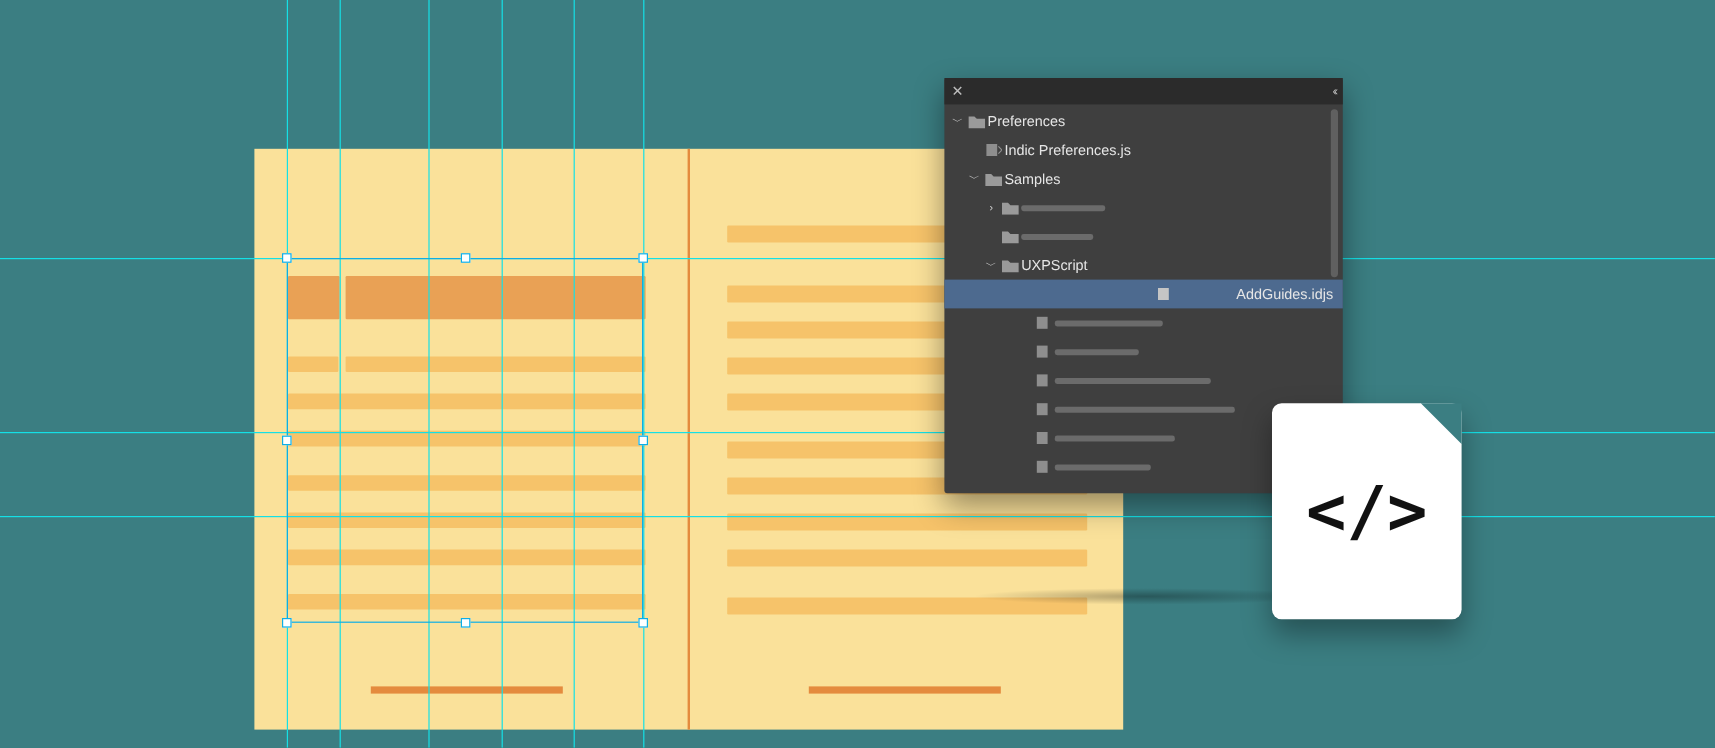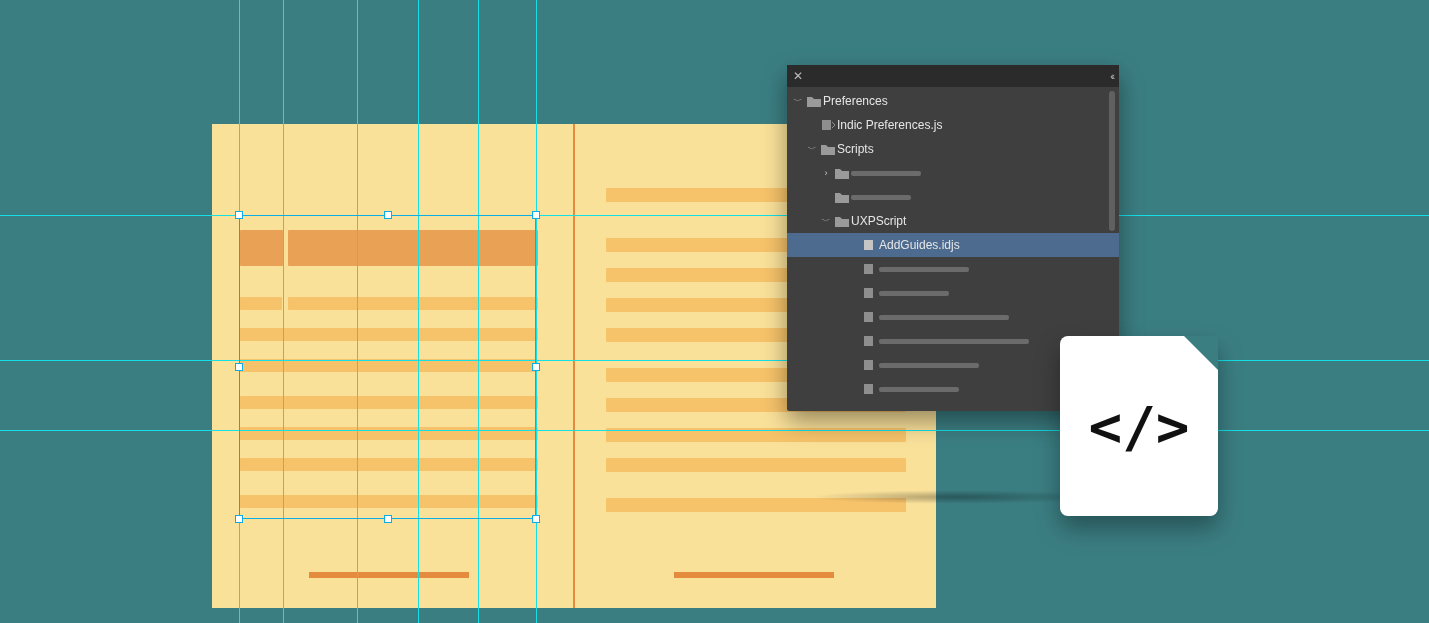--- a/index.html
+++ b/index.html
@@ -85,21 +85,21 @@
   .panel-tab .grip { color:#7d7d7d; letter-spacing:-1px; font-size:11px; margin-right:6px;}
   .panel-body { position: relative; padding: 2px 0 10px 0; }
   .tree-row {
     display: flex;
     align-items: center;
     height: 24px;
     padding-right: 8px;
     white-space: nowrap;
     cursor: default;
   }
-  .tree-row.selected { background: #4d6a8f; }
+  .tree-row.selected { background: #4d6a8f; justify-content: space-between; }
   .tw { width: 14px; text-align: center; font-size: 9px; color: #cfcfcf; flex-shrink: 0; }
   .indent { flex-shrink: 0; }
   .icon-cell { width: 18px; display:flex; align-items:center; justify-content:center; flex-shrink:0;}
   .label { color: #e6e6e6; }
   .placeholder-bar {
     height: 5px;
     background: #6b6b6b;
     border-radius: 2px;
   }
   .panel-scroll {
@@ -240,21 +240,21 @@
       </div>
 
       <div class="tree-row">
         <span class="indent" style="width:18px"></span>
         <span class="tw">﹀</span>
         <span class="icon-cell">
             <svg width="14" height="11">
               <path d="M0 1h5l2 2h7v8H0z" fill="#9a9a9a"></path>
             </svg>
           </span>
-        <span class="label">Scripts</span>
+        <span class="label">Samples</span>
       </div>
 
       <div class="tree-row">
         <span class="indent" style="width:32px"></span>
         <span class="tw">›</span>
         <span class="icon-cell">
             <svg width="14" height="11">
               <path d="M0 1h5l2 2h7v8H0z" fill="#9a9a9a"></path>
             </svg>
           </span>

